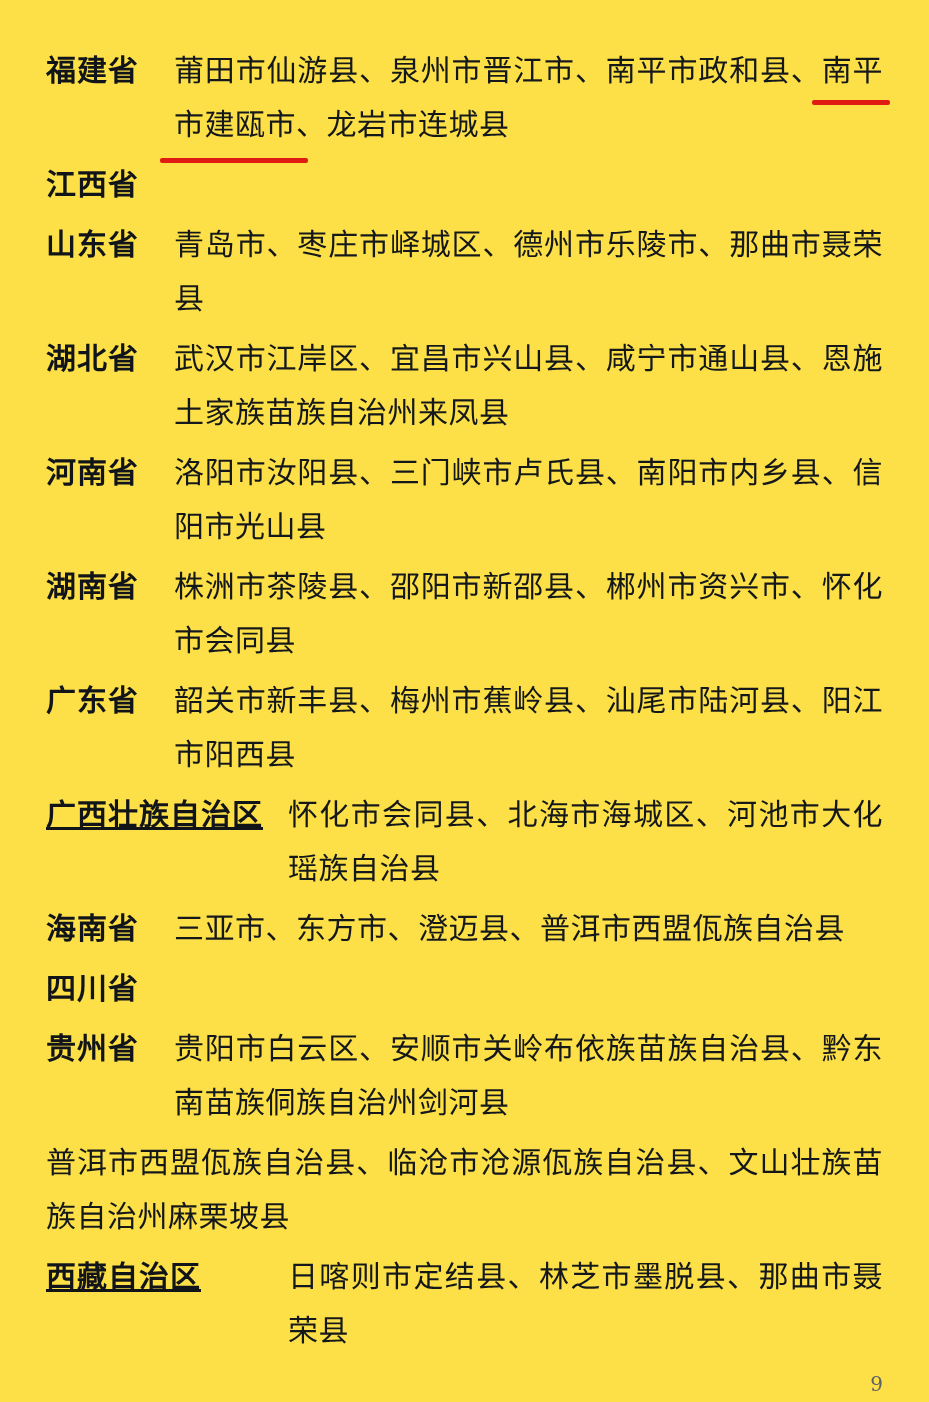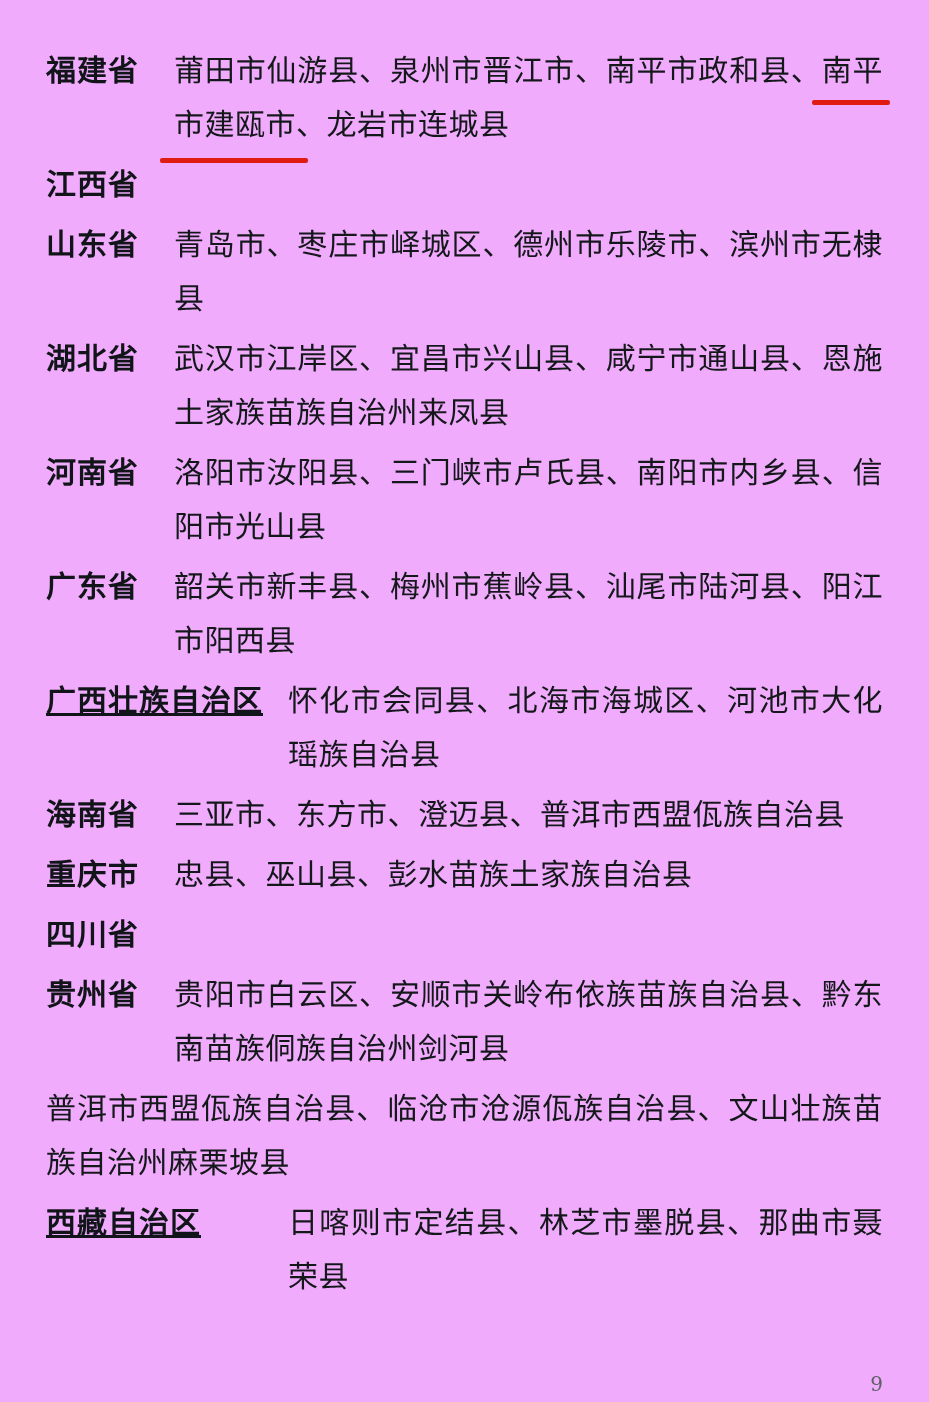--- a/index.html
+++ b/index.html
@@ -11,21 +11,21 @@
     width: 929px;
     height: 1402px;
     overflow: hidden;
     font-family: "DejaVu Serif", "Liberation Serif", serif;
     color: #16191c;
   }
   #page {
     position: relative;
     width: 929px;
     height: 1402px;
-    background: #f0abfc;
+    background: #fde047;
     padding: 0;
     box-sizing: border-box;
   }
   .doc-body {
     padding: 44px 46px 0 46px;
     box-sizing: border-box;
   }
   .row {
     display: flex;
     align-items: flex-start;
@@ -100,53 +100,53 @@
       <div class="prov w-std">福建省</div>
       <div class="items">莆田市仙游县、泉州市晋江市、南平市政和县、南平市建瓯市、龙岩市连城县</div>
     </div>
 
     <div class="row">
       <div class="prov w-std">江西省</div>
     </div>
 
     <div class="row">
       <div class="prov w-std">山东省</div>
-      <div class="items">青岛市、枣庄市峄城区、德州市乐陵市、滨州市无棣县</div>
+      <div class="items">青岛市、枣庄市峄城区、德州市乐陵市、那曲市聂荣县</div>
     </div>
 
     <div class="row">
       <div class="prov w-std">湖北省</div>
       <div class="items">武汉市江岸区、宜昌市兴山县、咸宁市通山县、恩施土家族苗族自治州来凤县</div>
     </div>
 
     <div class="row">
       <div class="prov w-std">河南省</div>
       <div class="items">洛阳市汝阳县、三门峡市卢氏县、南阳市内乡县、信阳市光山县</div>
     </div>
 
+    <div class="row">
+      <div class="prov w-std">湖南省</div>
+      <div class="items">株洲市茶陵县、邵阳市新邵县、郴州市资兴市、怀化市会同县</div>
+    </div>
 
     <div class="row">
       <div class="prov w-std">广东省</div>
       <div class="items">韶关市新丰县、梅州市蕉岭县、汕尾市陆河县、阳江市阳西县</div>
     </div>
 
     <div class="row wide">
       <div class="prov w-wide">广西壮族自治区</div>
       <div class="items">怀化市会同县、北海市海城区、河池市大化瑶族自治县</div>
     </div>
 
     <div class="row">
       <div class="prov w-std">海南省</div>
       <div class="items">三亚市、东方市、澄迈县、普洱市西盟佤族自治县</div>
     </div>
 
-    <div class="row">
-      <div class="prov w-std">重庆市</div>
-      <div class="items">忠县、巫山县、彭水苗族土家族自治县</div>
-    </div>
 
     <div class="row">
       <div class="prov w-std">四川省</div>
     </div>
 
     <div class="row">
       <div class="prov w-std">贵州省</div>
       <div class="items">贵阳市白云区、安顺市关岭布依族苗族自治县、黔东南苗族侗族自治州剑河县</div>
     </div>
 

